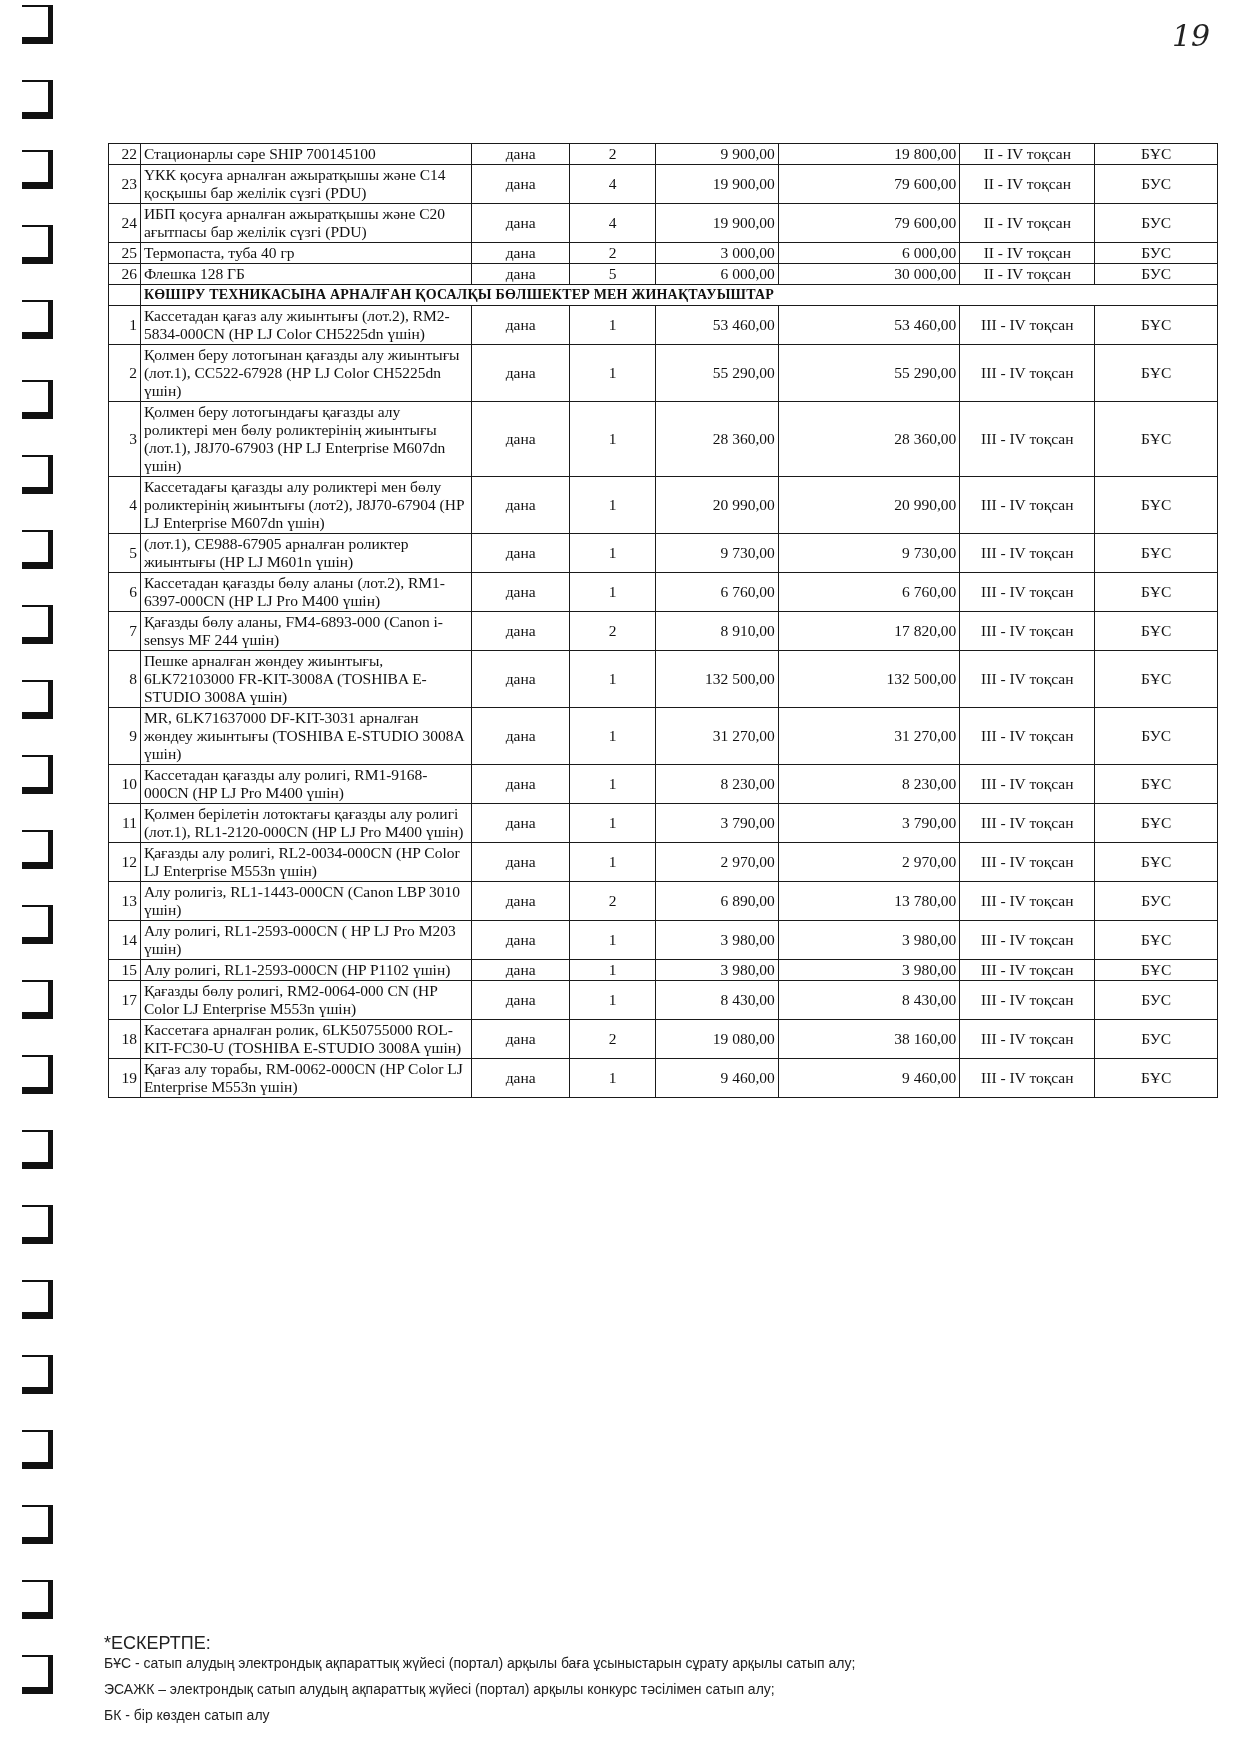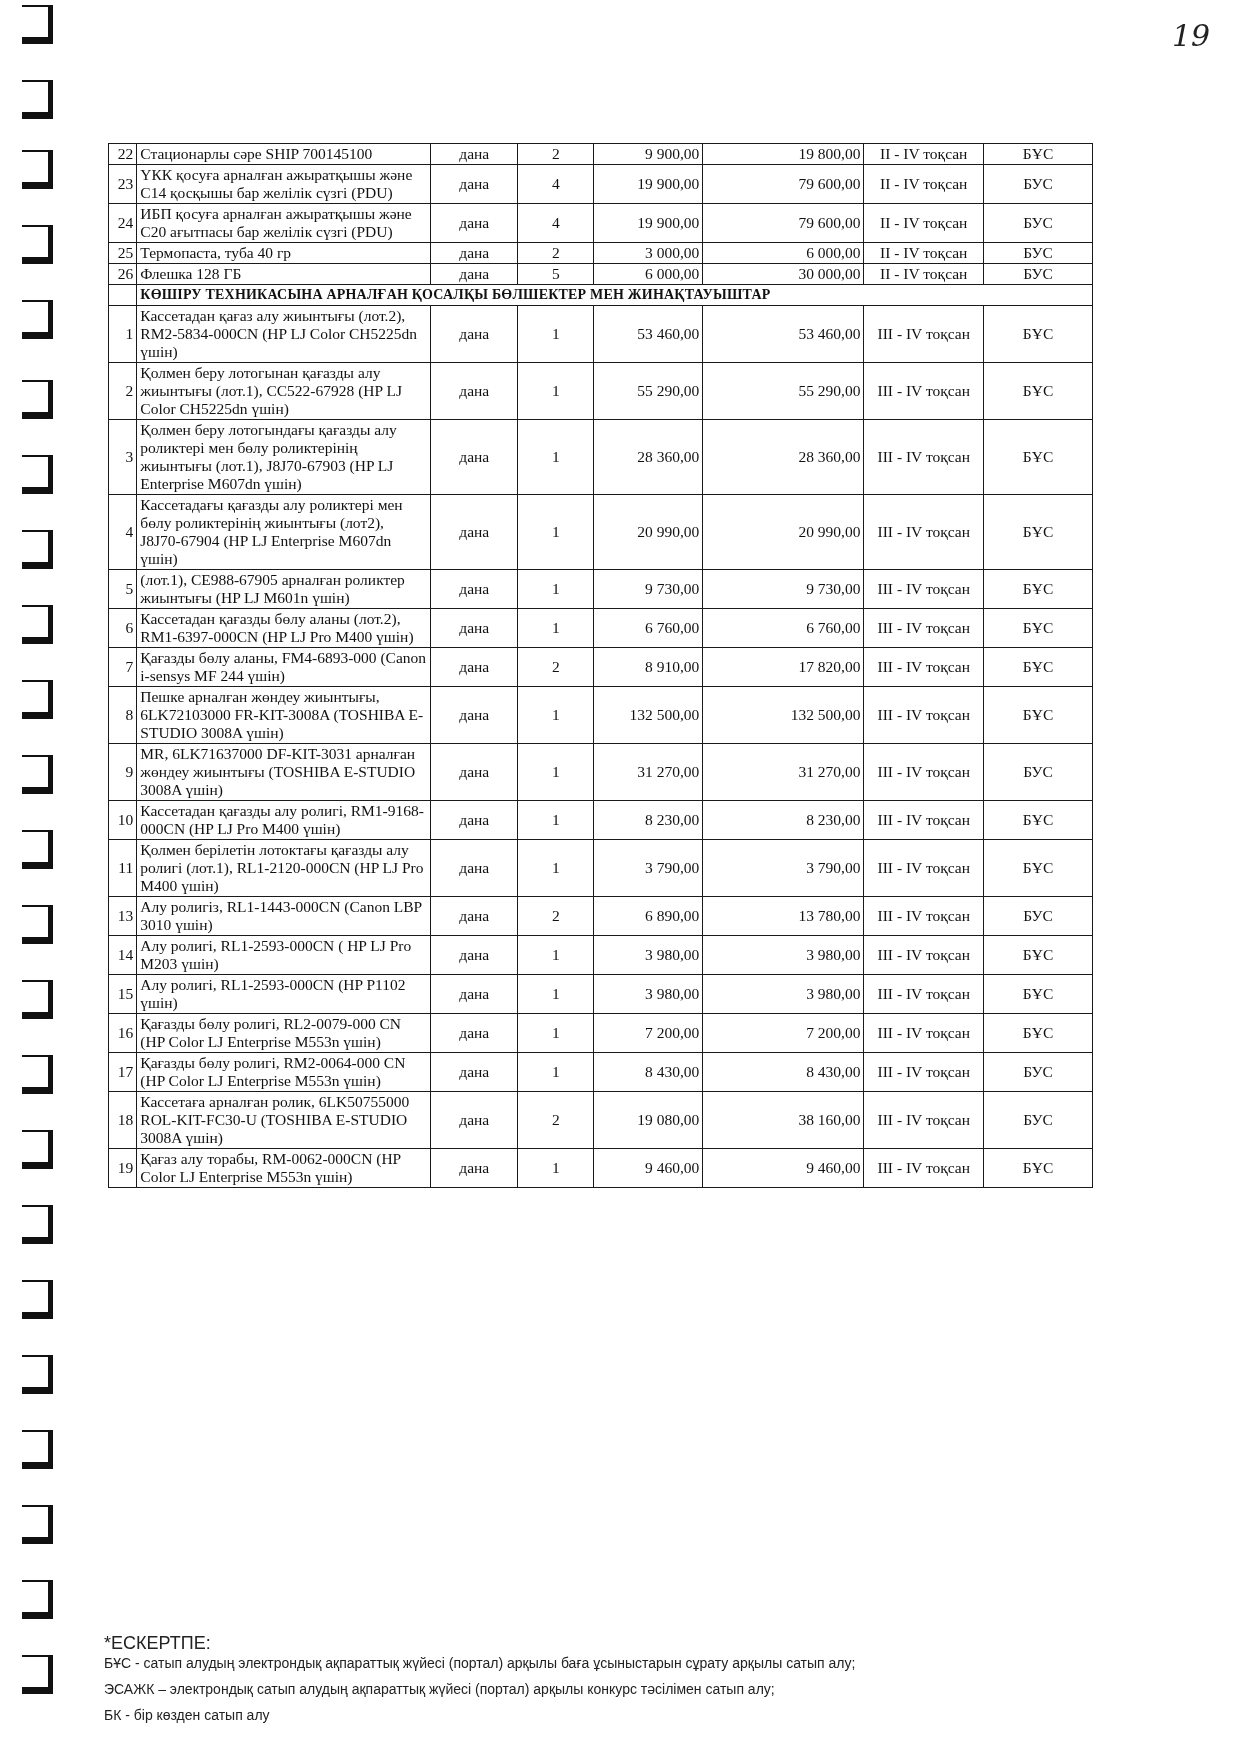--- a/index.html
+++ b/index.html
@@ -1,20 +1,20 @@
 <!DOCTYPE html>
 <html><head>
 <meta charset="utf-8">
 <style>
   html, body { margin: 0; padding: 0; background: #ffffff; }
   body { width: 1240px; height: 1754px; position: relative; overflow: hidden; font-family: "Liberation Serif", serif; color: #111; }
   .binding { position: absolute; left: 8px; top: 0; width: 40px; height: 1754px; }
   .clip { position: absolute; left: 14px; width: 26px; border-right: 5px solid #111; border-top: 2px solid #111; border-bottom: 7px solid #111; }
   .page-number { position: absolute; left: 1172px; top: 18px; font-family: "DejaVu Serif", serif; font-style: italic; font-size: 30px; color: #222; }
-  table.main { position: absolute; left: 108px; top: 143px; width: 985px; border-collapse: collapse; table-layout: fixed; font-size: 15.5px; line-height: 18px; }
+  table.main { position: absolute; left: 108px; top: 143px; width: 1110px; border-collapse: collapse; table-layout: fixed; font-size: 15.5px; line-height: 18px; }
   table.main td { border: 1.6px solid #1a1a1a; padding: 1px 3px; vertical-align: middle; }
   td.num { text-align: right; width: 26px; }
   td.name { text-align: left; }
   td.unit, td.qty, td.term, td.method { text-align: center; }
   td.price, td.sum { text-align: right; }
   tr.section td.title { font-weight: bold; font-size: 14px; letter-spacing: 0.2px; margin-left: 36px; }
   .notes { position: absolute; left: 104px; top: 1636px; font-family: "Liberation Sans", sans-serif; font-size: 14px; line-height: 26px; color: #222; }
   .notes .head { font-size: 18px; line-height: 14px; }
 </style>
 </head>
@@ -218,20 +218,30 @@
         <td class="num">11</td>
         <td class="name">Қолмен берілетін лотоктағы қағазды алу ролигі (лот.1), RL1-2120-000CN (HP LJ Pro M400 үшін)</td>
         <td class="unit">дана</td>
         <td class="qty">1</td>
         <td class="price">3 790,00</td>
         <td class="sum">3 790,00</td>
         <td class="term">III - IV тоқсан</td>
         <td class="method">БҰС</td>
       </tr>
       <tr>
+        <td class="num">12</td>
+        <td class="name">Қағазды алу ролигі, RL2-0034-000CN (HP Color LJ Enterprise M553n үшін)</td>
+        <td class="unit">дана</td>
+        <td class="qty">1</td>
+        <td class="price">2 970,00</td>
+        <td class="sum">2 970,00</td>
+        <td class="term">III - IV тоқсан</td>
+        <td class="method">БҰС</td>
+      </tr>
+      <tr>
         <td class="num">13</td>
         <td class="name">Алу ролигіз, RL1-1443-000CN (Canon LBP 3010 үшін)</td>
         <td class="unit">дана</td>
         <td class="qty">2</td>
         <td class="price">6 890,00</td>
         <td class="sum">13 780,00</td>
         <td class="term">III - IV тоқсан</td>
         <td class="method">БУС</td>
       </tr>
       <tr>
@@ -244,30 +254,20 @@
         <td class="term">III - IV тоқсан</td>
         <td class="method">БҰС</td>
       </tr>
       <tr>
         <td class="num">15</td>
         <td class="name">Алу ролигі, RL1-2593-000CN (HP P1102 үшін)</td>
         <td class="unit">дана</td>
         <td class="qty">1</td>
         <td class="price">3 980,00</td>
         <td class="sum">3 980,00</td>
-        <td class="term">III - IV тоқсан</td>
-        <td class="method">БҰС</td>
-      </tr>
-      <tr>
-        <td class="num">16</td>
-        <td class="name">Қағазды бөлу ролигі, RL2-0079-000 CN (HP Color LJ Enterprise M553n үшін)</td>
-        <td class="unit">дана</td>
-        <td class="qty">1</td>
-        <td class="price">7 200,00</td>
-        <td class="sum">7 200,00</td>
         <td class="term">III - IV тоқсан</td>
         <td class="method">БҰС</td>
       </tr>
       <tr>
         <td class="num">17</td>
         <td class="name">Қағазды бөлу ролигі, RM2-0064-000 CN (HP Color LJ Enterprise M553n үшін)</td>
         <td class="unit">дана</td>
         <td class="qty">1</td>
         <td class="price">8 430,00</td>
         <td class="sum">8 430,00</td>

